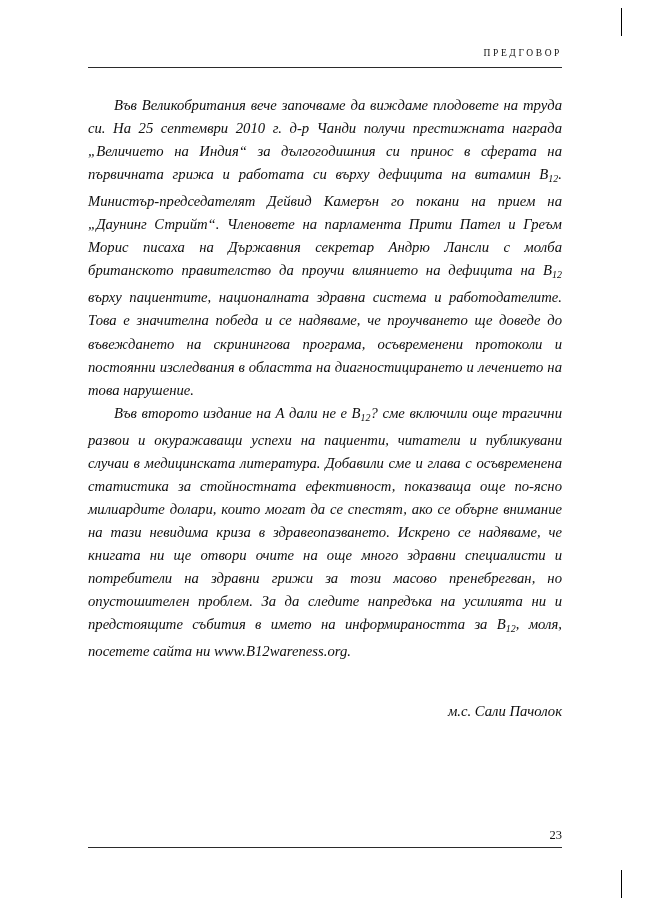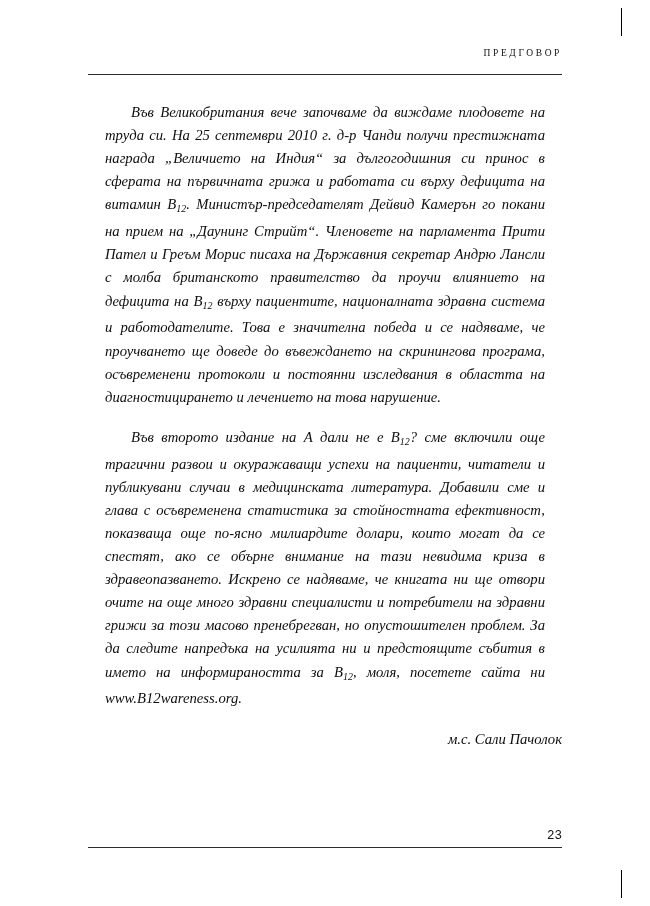--- a/index.html
+++ b/index.html
@@ -36,68 +36,68 @@
     top: 48px;
     width: 474px;
   }
 
   .running-head {
     text-align: right;
     font-family: "Liberation Serif", serif;
     font-size: 9.5px;
     letter-spacing: 2.6px;
     color: #111;
-    padding-bottom: 16px;
+    padding-bottom: 9px;
     border-bottom: 1px solid #2b2b2b;
     margin-bottom: 26px;
     text-transform: uppercase;
   }
 
   .body-text p {
-    margin: 17px;
+    margin: 0;
     font-size: 14.7px;
     line-height: 23.1px;
     text-align: justify;
     text-justify: inter-word;
     font-style: italic;
     font-family: "Liberation Serif", serif;
     hyphens: manual;
   }
   .body-text p.indent {
     text-indent: 26px;
   }
 
   sub {
     font-size: 0.68em;
     vertical-align: -0.28em;
   }
 
   .sig {
-    margin-top: 12px;
+    margin-top: 37px;
     text-align: right;
     font-size: 14.7px;
     line-height: 23.1px;
     font-style: italic;
     font-family: "Liberation Serif", serif;
   }
 
   .folio-wrap {
     position: absolute;
     left: 88px;
     width: 474px;
     bottom: 58px;
   }
   .folio-rule {
     border-bottom: 1px solid #2b2b2b;
     margin-top: 4px;
   }
   .folio-num {
     text-align: right;
     font-size: 12.5px;
-    font-family: Liberation Mono, monospace;
+    font-family: Liberation Serif, serif;
     color: #111;
   }
 </style>
 </head>
 <body>
 
 <div class="page">
 
   <div class="crop-mark crop-tr"></div>
   <div class="crop-mark crop-br"></div>

